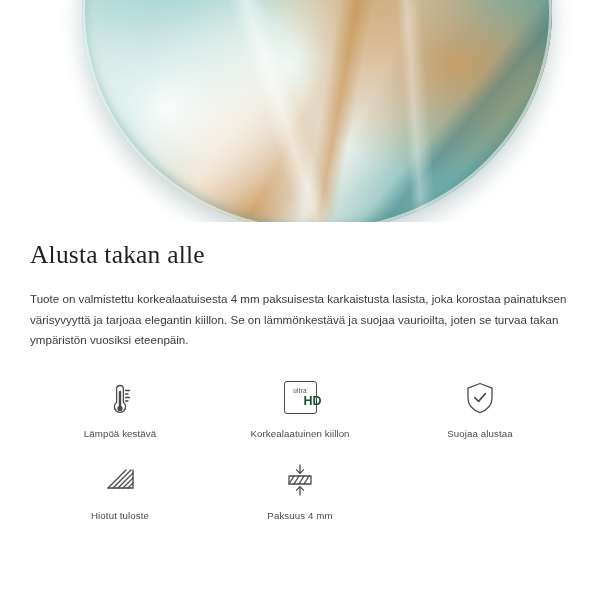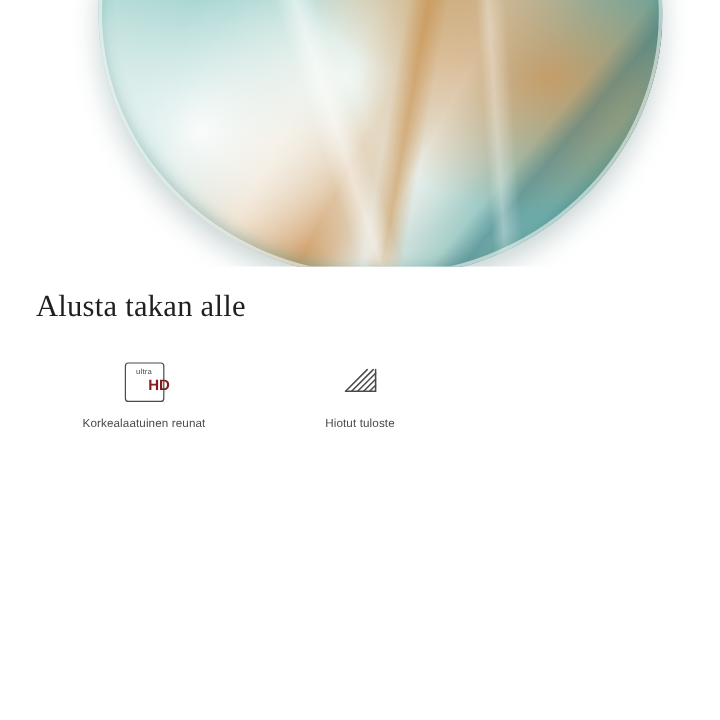--- a/index.html
+++ b/index.html
@@ -139,21 +139,21 @@
     line-height: 1;
   }
   .icon-hd .hd-top {
     font-size: 6.4px;
     letter-spacing: 0.2px;
     color: #4a4a4a;
   }
   .icon-hd .hd-bottom {
     font-size: 12.5px;
     font-weight: bold;
-    color: #7f1d1d;
+    color: #14532d;
     margin-top: 1px;
     margin-left: 25px;
   }
   svg { display: block; }
 </style>
 </head>
 <body>
 
 <div class="page">
 
@@ -166,48 +166,91 @@
     </div>
 
   </div>
 
   <div class="content">
 
     <h1 class="headline">
       <span>Alusta takan alle</span>
     </h1>
 
+    <p class="body-copy">Tuote on valmistettu korkealaatuisesta 4 mm paksuisesta karkaistusta lasista, joka korostaa painatuksen värisyvyyttä ja tarjoaa elegantin kiillon. Se on lämmönkestävä ja suojaa vaurioilta, joten se turvaa takan ympäristön vuosiksi eteenpäin.</p>
 
     <div class="features">
 
+      <div class="feature">
+        <div class="feature-icon">
+          <svg width="34" height="38" viewBox="0 0 34 38">
+            <g fill="none" stroke="#4a4a4a" stroke-width="1.3" stroke-linecap="round">
+              <path d="M17 6.5a3.4 3.4 0 0 1 3.4 3.4v13.4a5.6 5.6 0 1 1-6.8 0V9.9A3.4 3.4 0 0 1 17 6.5z"></path>
+              <line x1="17" y1="13" x2="17" y2="26.5" stroke-width="2.4"></line>
+              <circle cx="17" cy="29.4" r="2.6" fill="#4a4a4a" stroke="none"></circle>
+              <line x1="22.5" y1="11.5" x2="26.5" y2="11.5"></line>
+              <line x1="22.5" y1="15" x2="25" y2="15"></line>
+              <line x1="22.5" y1="18.5" x2="26.5" y2="18.5"></line>
+              <line x1="22.5" y1="22" x2="25" y2="22"></line>
+            </g>
+          </svg>
+        </div>
+        <div class="feature-label">Lämpöä kestävä</div>
+      </div>
 
       <div class="feature">
         <div class="feature-icon">
           <div class="icon-hd">
             <span class="hd-top">ultra</span>
             <span class="hd-bottom">HD</span>
           </div>
         </div>
-        <div class="feature-label">Korkealaatuinen reunat</div>
-      </div>
-
+        <div class="feature-label">Korkealaatuinen kiillon</div>
+      </div>
+
+      <div class="feature">
+        <div class="feature-icon">
+          <svg width="32" height="38" viewBox="0 0 32 38">
+            <g fill="none" stroke="#4a4a4a" stroke-width="1.3" stroke-linejoin="round" stroke-linecap="round">
+              <path d="M16 4.5 L28 9.2 V19 c0 7.6-5.2 12.2-12 14.6C9.2 31.2 4 26.6 4 19 V9.2 Z"></path>
+              <path d="M10.8 18.6 L14.6 22.4 L21.4 14.6" stroke-width="1.6"></path>
+            </g>
+          </svg>
+        </div>
+        <div class="feature-label">Suojaa alustaa</div>
+      </div>
 
 
       <div class="feature">
         <div class="feature-icon">
           <svg width="36" height="32" viewBox="0 0 36 32">
             <g fill="none" stroke="#4a4a4a" stroke-width="1.3" stroke-linecap="round">
               <path d="M6 24 L24 6"></path>
               <path d="M11 24 L29 6"></path>
               <path d="M16 24 L31 9"></path>
               <path d="M21 24 L31 14"></path>
               <path d="M26 24 L31 19"></path>
               <path d="M6 24 H31 V6"></path>
             </g>
           </svg>
         </div>
         <div class="feature-label">Hiotut tuloste</div>
       </div>
 
+      <div class="feature">
+        <div class="feature-icon">
+          <svg width="38" height="38" viewBox="0 0 38 38">
+            <g fill="none" stroke="#4a4a4a" stroke-width="1.3" stroke-linecap="round" stroke-linejoin="round">
+              <line x1="19" y1="4" x2="19" y2="12"></line>
+              <path d="M15.4 8.6 L19 12.4 L22.6 8.6"></path>
+              <line x1="19" y1="34" x2="19" y2="26"></line>
+              <path d="M15.4 29.4 L19 25.6 L22.6 29.4"></path>
+              <rect x="8" y="15" width="22" height="8"></rect>
+              <path d="M8 23 L13 15 M13 23 L18 15 M18 23 L23 15 M23 23 L28 15"></path>
+            </g>
+          </svg>
+        </div>
+        <div class="feature-label">Paksuus 4 mm</div>
+      </div>
 
     </div>
   </div>
 </div>
 
 </body></html>

